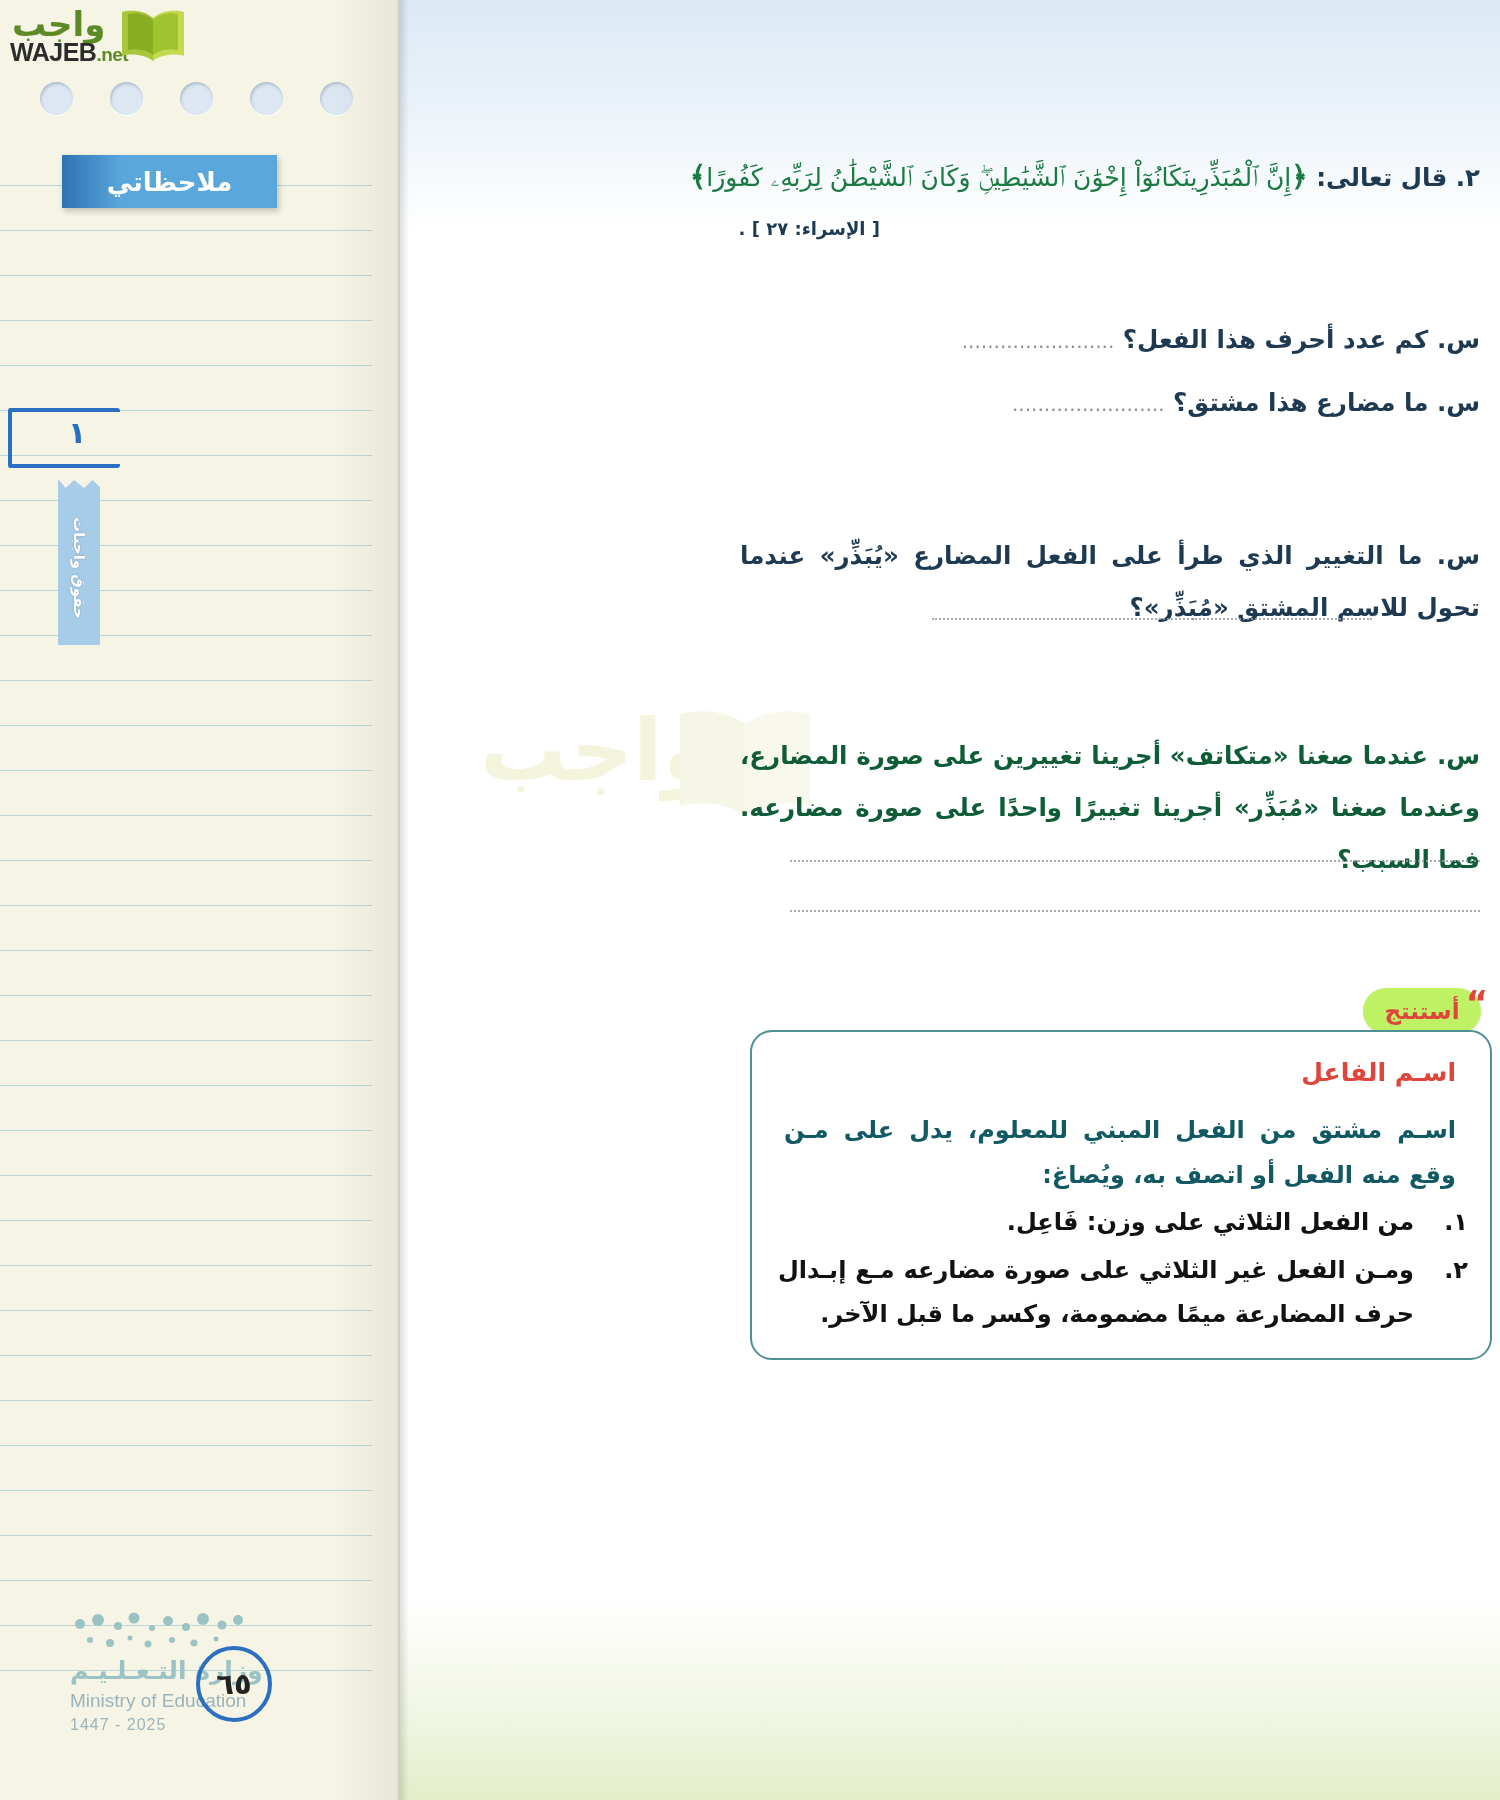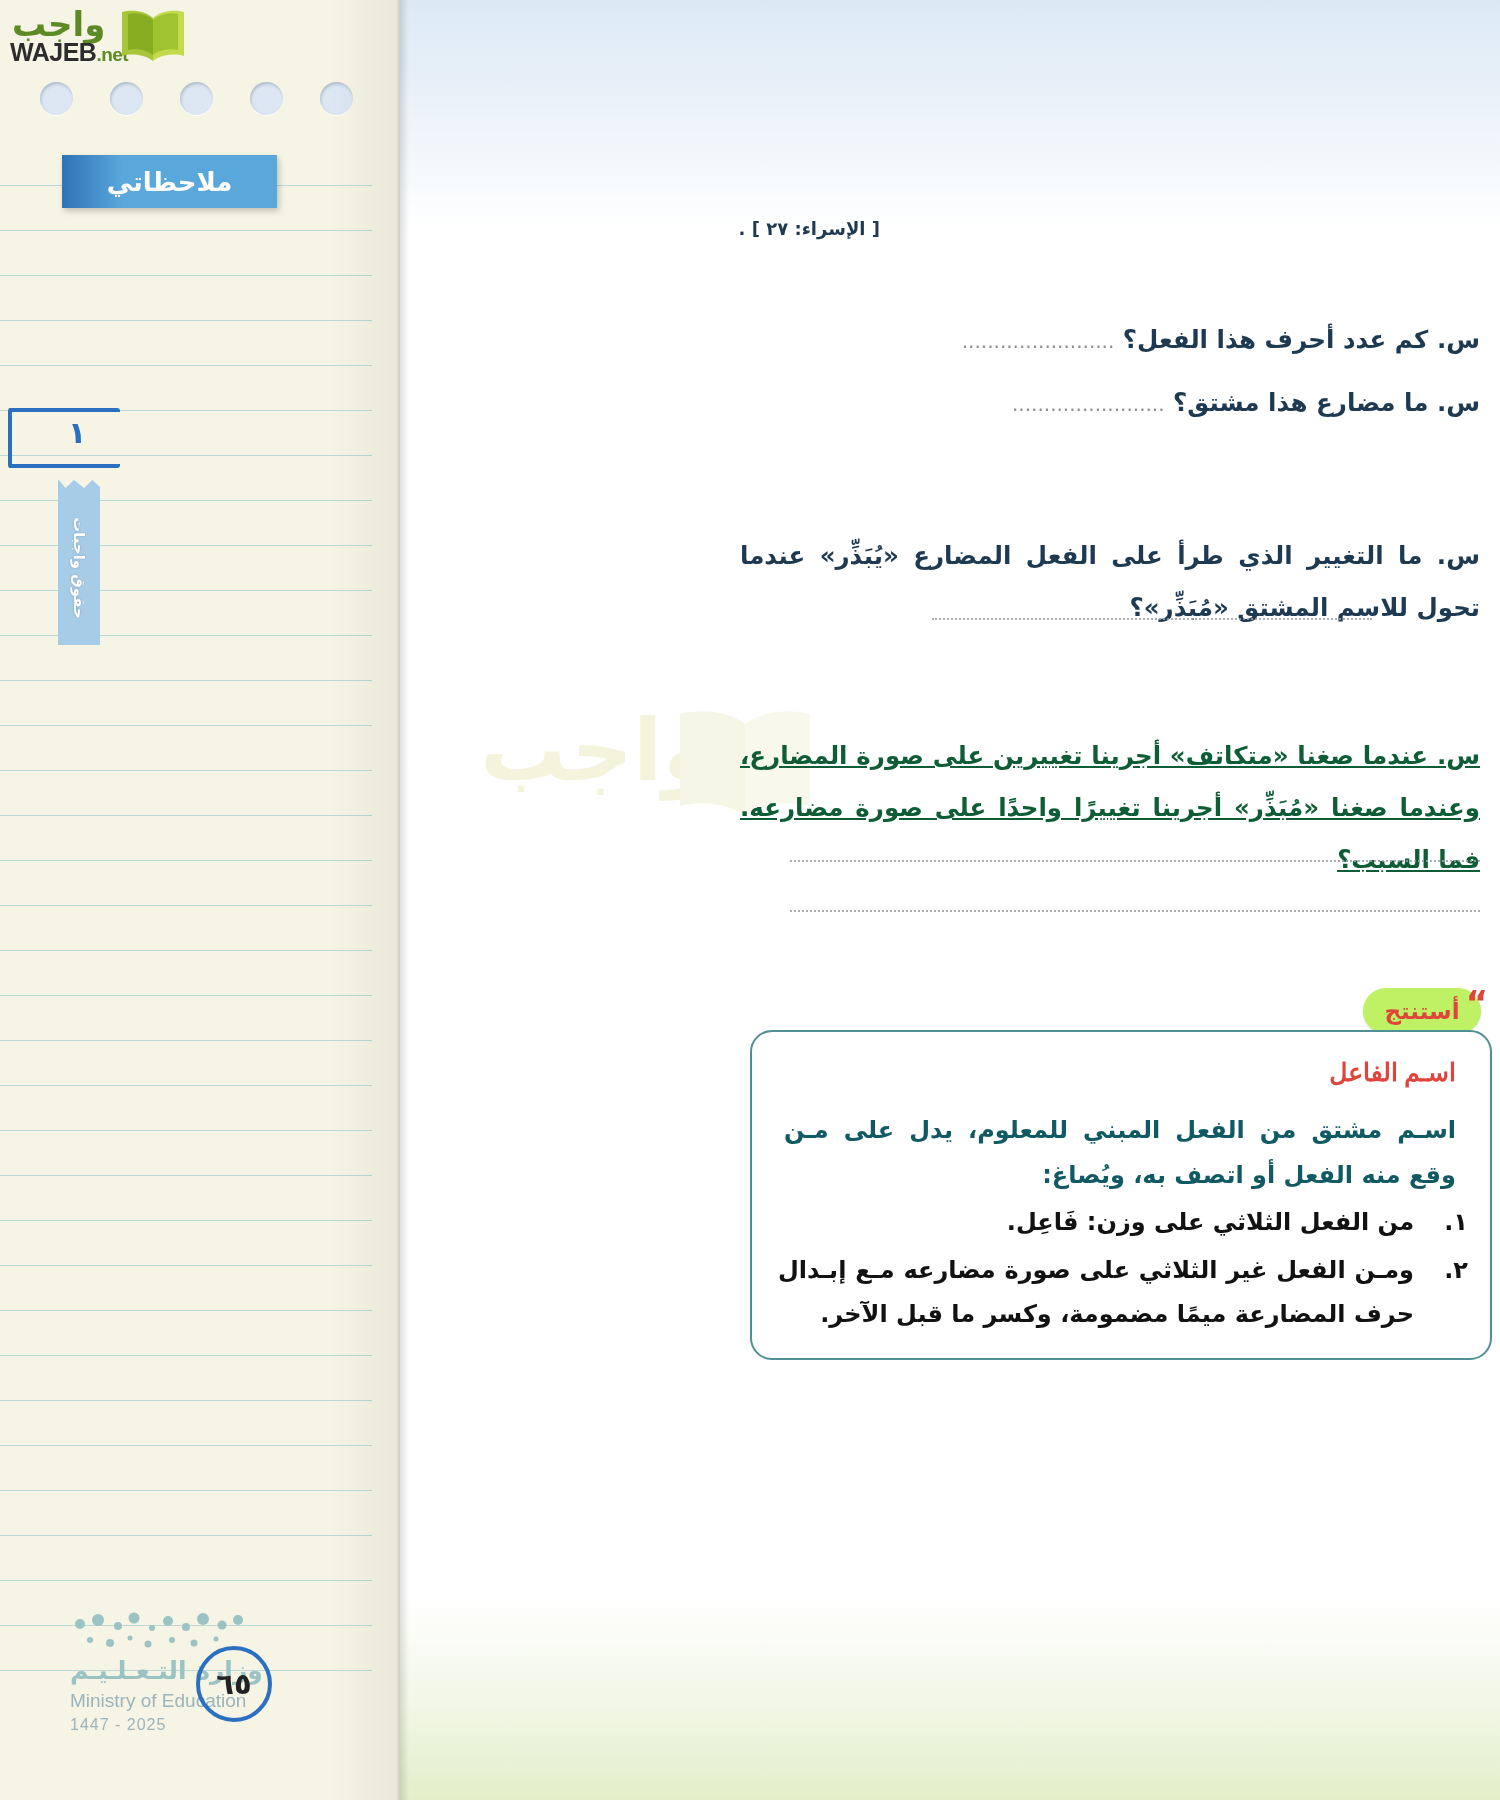--- a/index.html
+++ b/index.html
@@ -272,21 +272,21 @@
     position: absolute;
     right: 20px;
     width: 740px;
     font-size: 24.5px;
     color: #1e3a52;
     font-weight: 700;
     direction: rtl;
     text-align: justify;
     line-height: 52px;
   }
-  .qblock.green { color: #0e5d36; text-decoration: underline; }
+  .qblock.green { color: #0e5d36; }
 
   .dotted-rule {
     position: absolute;
     height: 0;
     border-top: 2.5px dotted #9aa0a6;
     opacity: 0.85;
   }
 
   
   .concl-tab {
@@ -317,21 +317,20 @@
     box-sizing: border-box;
   }
   .concl-title {
     position: absolute;
     top: 1058px; right: 44px;
     font-size: 25px;
     font-weight: 700;
     color: #e0453c;
     direction: rtl;
     letter-spacing: 1px;
-    font-family: Liberation Serif, serif;
   }
   .concl-body {
     position: absolute;
     top: 1108px; right: 44px;
     width: 672px;
     font-size: 24px;
     color: #125a63;
     font-weight: 700;
     direction: rtl;
     text-align: justify;
@@ -465,20 +464,25 @@
     <div class="content-leftedge"></div>
 
     <div class="wm">
       <div class="wm-ar">واجب</div>
       <svg class="wm-book" viewBox="0 0 150 122">
         <path d="M75 22 C60 10, 32 6, 10 12 L10 104 C32 98, 60 102, 75 114 Z" fill="#e3e3b0"></path>
         <path d="M75 22 C90 10, 118 6, 140 12 L140 104 C118 98, 90 102, 75 114 Z" fill="#eaeac4"></path>
       </svg>
     </div>
 
+    <div class="q-num-line">
+      <span>٢.</span>
+      <span>قال تعالى:</span>
+      <span class="brace">﴿</span><span class="ayah hl">إِنَّ ٱلْمُبَذِّرِينَ</span><span class="ayah">كَانُوٓاْ إِخْوَٰنَ ٱلشَّيَٰطِينِۖ وَكَانَ ٱلشَّيْطَٰنُ لِرَبِّهِۦ كَفُورًا</span><span class="brace">﴾</span>
+    </div>
 
     <div class="ref">[ الإسراء: ٢٧ ] .</div>
 
 
     <div class="qline" style="top:325px;">
       <span>س.</span>
       <span>كم عدد أحرف هذا الفعل؟</span>
       <span class="dots-inline">........................</span>
     </div>
 

